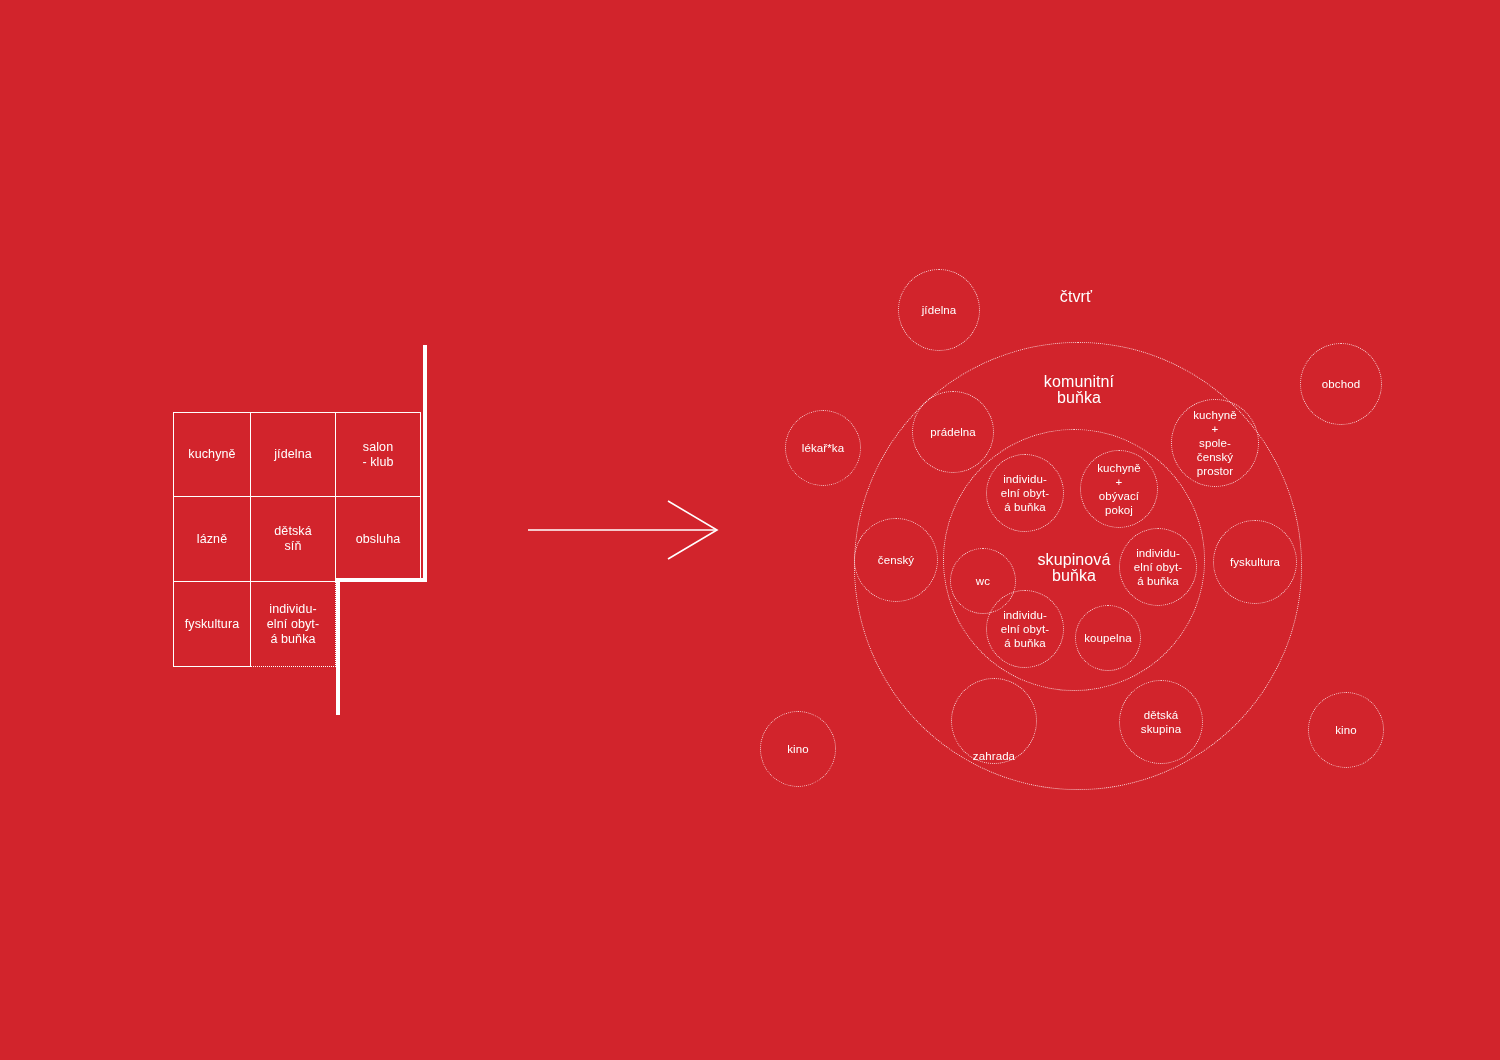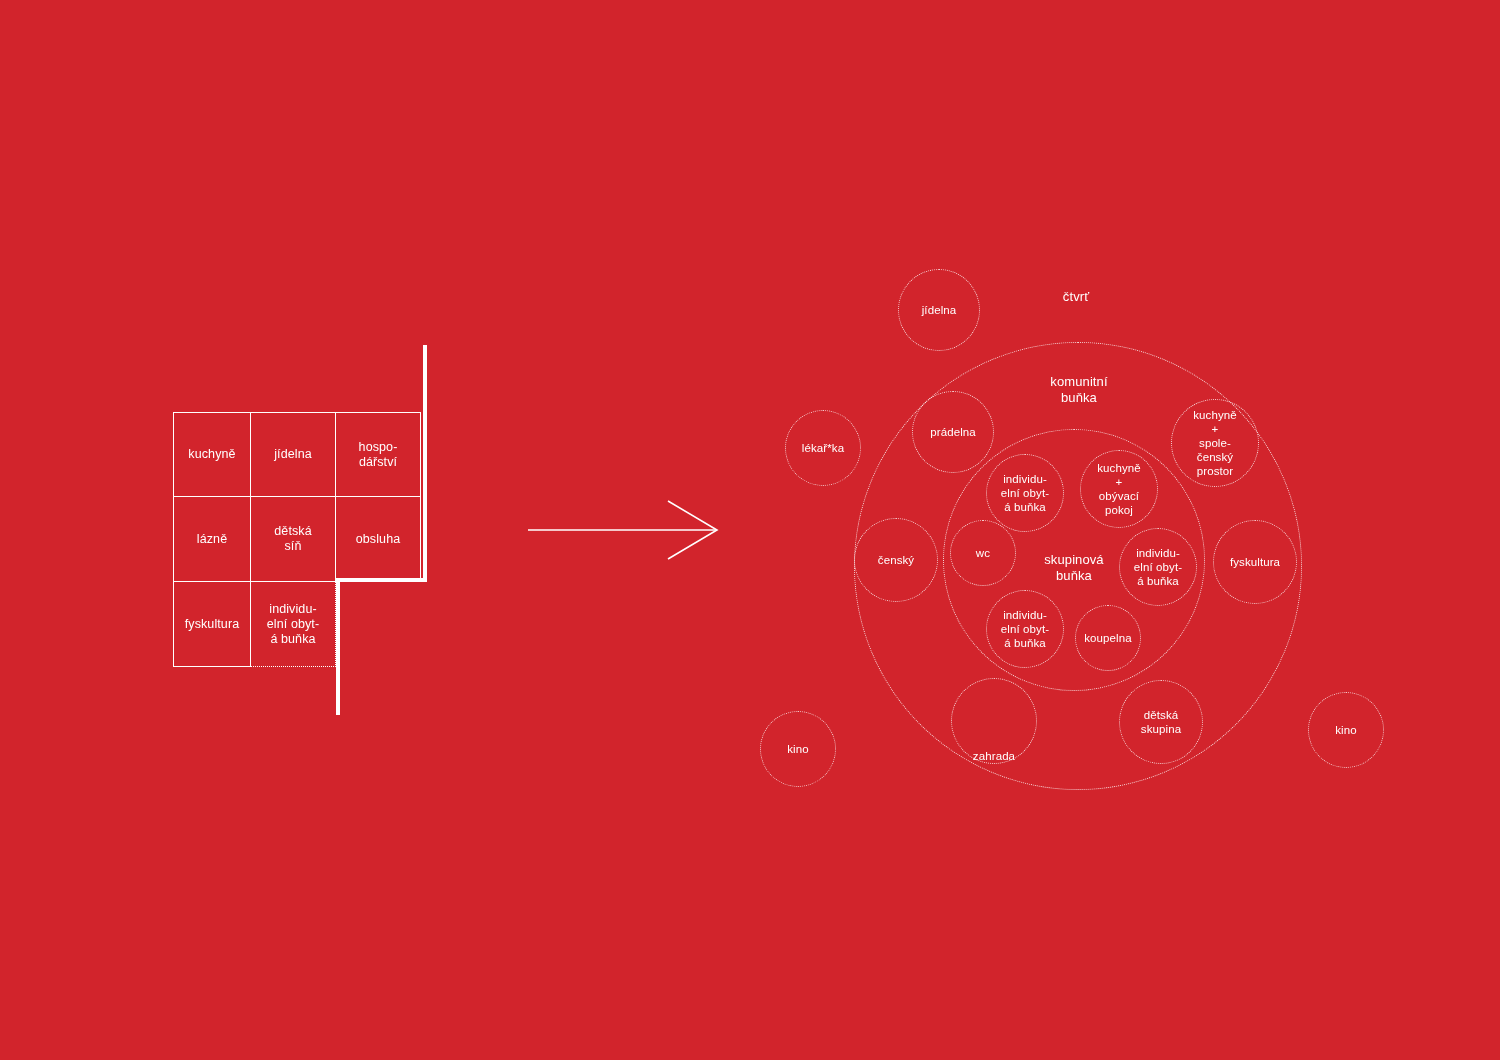--- a/index.html
+++ b/index.html
@@ -68,42 +68,42 @@
     letter-spacing:.1px;
   }
   .lbl{
     position:absolute;
     text-align:center;
     white-space:pre-line;
     font-size:11.5px;
     line-height:15px;
     letter-spacing:.1px;
   }
-  .lbl.big{font-size:13px;line-height:16px;}
+  .lbl.big{font-size:16px;line-height:16px;}
 </style>
 </head>
 <body>
 
 <div id="stage">
 
   <div class="accent accent-v-right"></div>
   <div class="accent accent-h-right"></div>
   <div class="accent accent-v-left"></div>
 
   <div class="matrix">
     <div class="grid" id="matrix-grid">
         <div class="cell">
           <span>kuchyně</span>
         </div>
         <div class="cell">
           <span>jídelna</span>
         </div>
         <div class="cell">
-          <span>hospo-
-dářství</span>
+          <span>salon
+- klub</span>
         </div>
         <div class="cell">
           <span>lázně</span>
         </div>
         <div class="cell">
           <span>dětská
 síň</span>
         </div>
         <div class="cell">
           <span>obsluha</span>
@@ -125,20 +125,23 @@
       <polyline points="148,6 197,35 148,64" fill="none" stroke="#ffffff" stroke-width="1.6"></polyline>
     </svg>
   </div>
 
   <div class="bubbles" id="bubble-layer">
       <div class="bub" style="left: 854px; top: 342px; width: 448px; height: 448px;"></div>
       <div class="bub" style="left: 943px; top: 429px; width: 262px; height: 262px;"></div>
       <div class="bub" style="left: 898px; top: 269px; width: 82px; height: 82px;">
         <span>jídelna</span>
       </div>
+      <div class="bub" style="left: 1300px; top: 343px; width: 82px; height: 82px;">
+        <span>obchod</span>
+      </div>
       <div class="bub" style="left: 785px; top: 410px; width: 76px; height: 76px;">
         <span>lékař*ka</span>
       </div>
       <div class="bub" style="left: 760px; top: 711px; width: 76px; height: 76px;">
         <span>kino</span>
       </div>
       <div class="bub" style="left: 1308px; top: 692px; width: 76px; height: 76px;">
         <span>kino</span>
       </div>
       <div class="bub" style="left: 912px; top: 391px; width: 82px; height: 82px;">
@@ -168,21 +171,21 @@
         <span>individu-
 elní obyt-
 á buňka</span>
       </div>
       <div class="bub" style="left: 1080px; top: 450px; width: 78px; height: 78px;">
         <span>kuchyně
 +
 obývací
 pokoj</span>
       </div>
-      <div class="bub" style="left: 950px; top: 520px; width: 66px; height: 66px;">
+      <div class="bub" style="left: 950px; top: 548px; width: 66px; height: 66px;">
         <span>wc</span>
       </div>
       <div class="bub" style="left: 1119px; top: 528px; width: 78px; height: 78px;">
         <span>individu-
 elní obyt-
 á buňka</span>
       </div>
       <div class="bub" style="left: 986px; top: 590px; width: 78px; height: 78px;">
         <span>individu-
 elní obyt-

